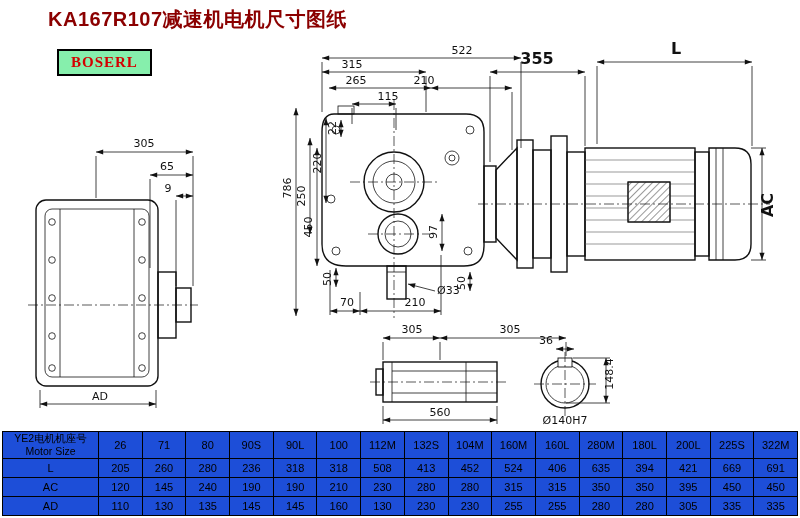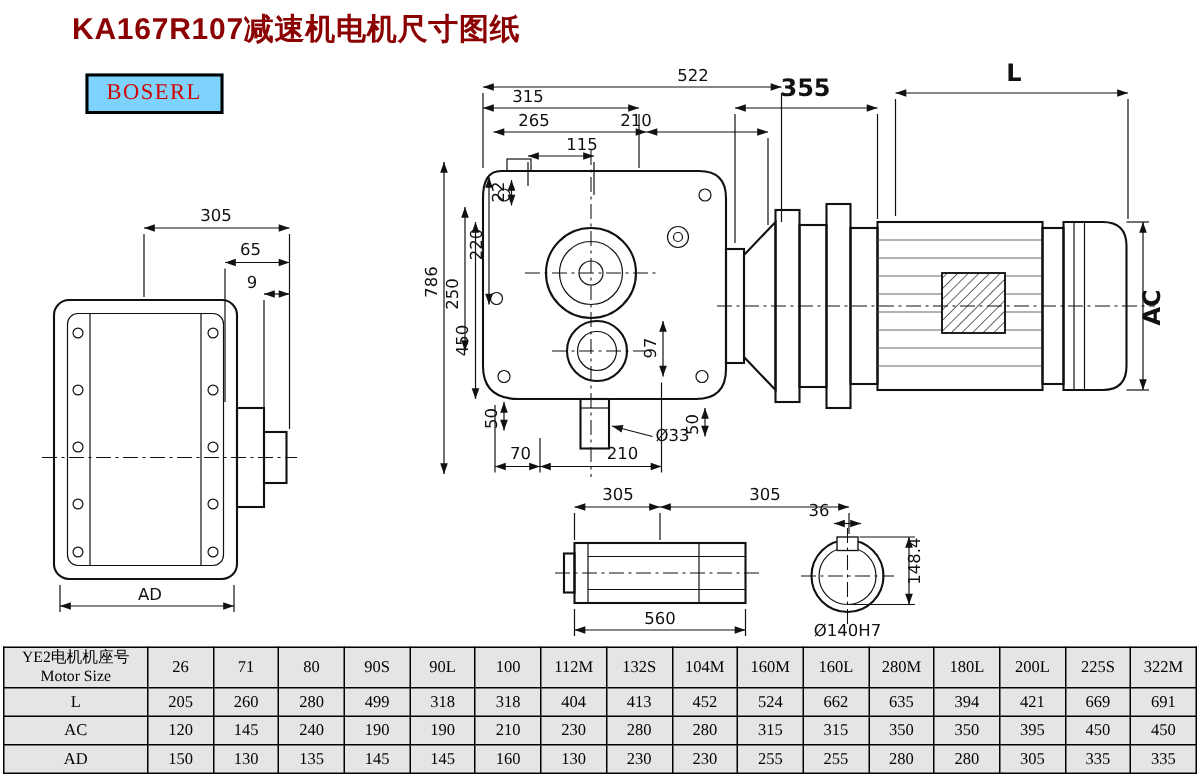--- a/index.html
+++ b/index.html
@@ -1,21 +1,21 @@
 <!DOCTYPE html>
 <html><head>
 <meta charset="utf-8">
 <style>
   * { margin:0; padding:0; box-sizing:border-box; }
   html,body { width:800px; height:518px; background:#fff; font-family:"Liberation Sans", sans-serif; }
   .page { position:relative; width:800px; height:518px; background:#fff; overflow:hidden; }
   .title { position:absolute; left:8px; top:6px; font-size:20px; font-weight:bold; color:#8b0000; letter-spacing:0.5px; white-space:nowrap;margin-left:40px; }
-  .logo { position:absolute; left:57px; top:49px; border:2px solid #000; padding:3px 12px; font-size:15px; font-weight:normal; color:#d40000; letter-spacing:1px; font-family:"Liberation Serif", serif; background:#7dd3fc; }
+  .logo { position:absolute; left:57px; top:49px; border:2px solid #000; padding:3px 12px; font-size:15px; font-weight:bold; color:#d40000; letter-spacing:1px; font-family:"Liberation Serif", serif; background:#86efac; }
   .drawing { position:absolute; left:0; top:0; width:800px; height:432px; }
-  .size-table { position:absolute; left:2px; top:431px; width:796px; border-collapse:collapse; table-layout:fixed; background:#e5e5e5;font-family:Liberation Serif, serif; }
+  .size-table { position:absolute; left:2px; top:431px; width:796px; border-collapse:collapse; table-layout:fixed; background:#1d4ed8; }
   .size-table th, .size-table td { border:1px solid #000; font-size:11px; text-align:center; padding:0; font-weight:normal; color:#000; vertical-align:middle; }
   .size-table col.lab { width:96px; }
   .size-table tr.hdr th { height:27px; font-size:11px; }
   .size-table tr.datarow th, .size-table tr.datarow td { height:19px; }
   .hdr-cell div { line-height:13px; font-size:10.5px; }
   svg text { font-family:"DejaVu Sans", sans-serif; font-size:11px; fill:#111; }
   svg text.dtl { font-size:16px; font-weight:bold; }
   .ol { fill:none; stroke:#111; stroke-width:1.4; }
   .th2 { fill:none; stroke:#111; stroke-width:0.8; }
   .dim { stroke:#111; stroke-width:0.8; fill:none; }
@@ -244,28 +244,28 @@
       <th>180L</th>
       <th>200L</th>
       <th>225S</th>
       <th>322M</th>
     </tr>
     <tr class="datarow">
       <th>L</th>
       <td>205</td>
       <td>260</td>
       <td>280</td>
-      <td>499</td>
+      <td>236</td>
       <td>318</td>
       <td>318</td>
-      <td>404</td>
+      <td>508</td>
       <td>413</td>
       <td>452</td>
       <td>524</td>
-      <td>662</td>
+      <td>406</td>
       <td>635</td>
       <td>394</td>
       <td>421</td>
       <td>669</td>
       <td>691</td>
     </tr>
     <tr class="datarow">
       <th>AC</th>
       <td>120</td>
       <td>145</td>
@@ -279,21 +279,21 @@
       <td>315</td>
       <td>315</td>
       <td>350</td>
       <td>350</td>
       <td>395</td>
       <td>450</td>
       <td>450</td>
     </tr>
     <tr class="datarow">
       <th>AD</th>
-      <td>150</td>
+      <td>110</td>
       <td>130</td>
       <td>135</td>
       <td>145</td>
       <td>145</td>
       <td>160</td>
       <td>130</td>
       <td>230</td>
       <td>230</td>
       <td>255</td>
       <td>255</td>

